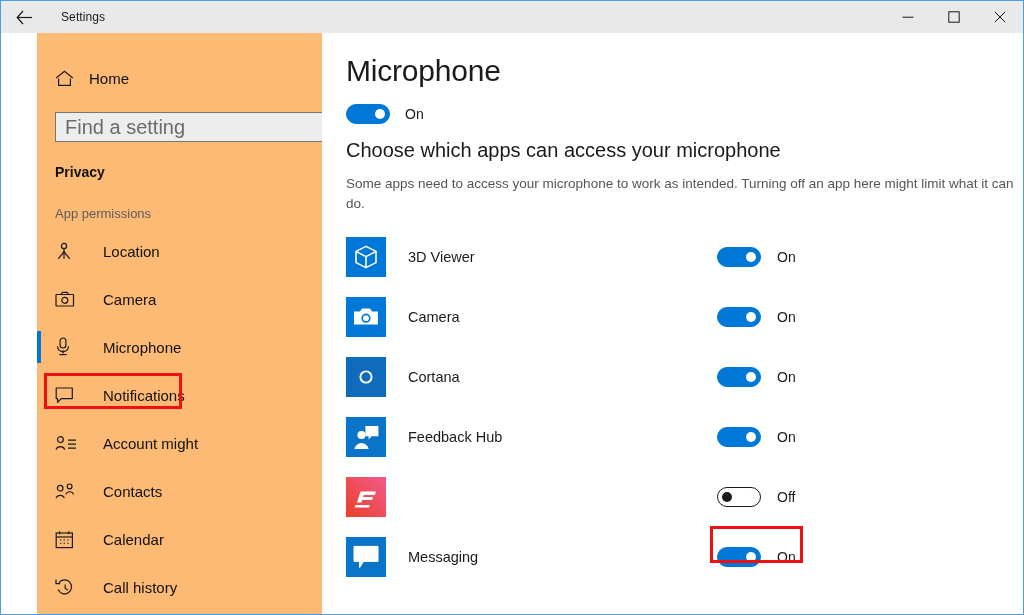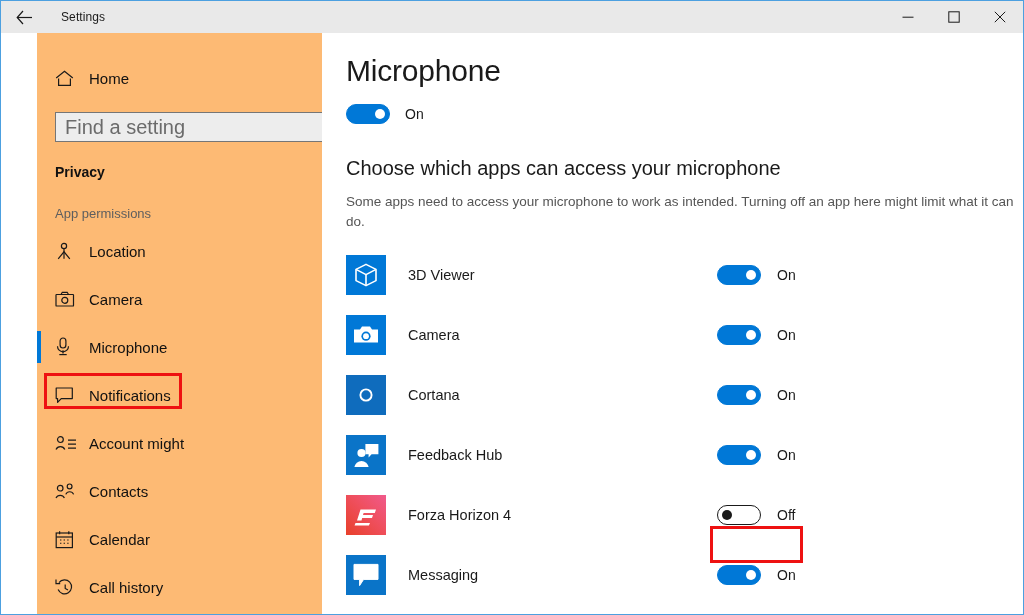--- a/index.html
+++ b/index.html
@@ -93,20 +93,21 @@
     font-size: 13px; color: #5e5e5e;
     margin: 26px 0 0 18px;
   }
 
   .nav-list { margin-top: 6px; }
   .nav-item {
     position: relative;
     height: 48px;
     display: flex; align-items: center;
     padding-left: 18px;
+    gap: 14px;
   }
   .nav-item .sel-bar {
     position: absolute; left: 0; top: 8px;
     width: 4px; height: 32px;
     background: #0078d7;
     display: none;
   }
   .nav-item.selected .sel-bar { display: block; }
   .nav-icon {
     width: 22px; display: flex; align-items: center; justify-content: flex-start;
@@ -165,21 +166,21 @@
   .toggle-row {
     display: flex; align-items: center;
     margin: 16px 0 0 24px;
   }
   .toggle-state {
     font-size: 14px; color: #1a1a1a; margin-left: 15px;
   }
 
   .subhead {
     font-size: 20px; color: #1a1a1a;
-    margin: 33px 0 0 24px; font-weight: normal;
+    margin: 15px 0 0 24px; font-weight: normal;
   }
   .desc {
     font-size: 13.5px; color: #555; line-height: 1.5;
     margin: 12px 0 0 24px;
   }
 
   .app-list { margin-top: 12px; }
   .app-row {
     position: relative;
     height: 60px;
@@ -470,21 +471,20 @@
                 <stop offset="0%" stop-color="#e8402a"></stop>
                 <stop offset="55%" stop-color="#ef4f5e"></stop>
                 <stop offset="100%" stop-color="#f05a8c"></stop>
               </linearGradient>
             </defs>
             <rect width="40" height="40" fill="url(#forzaGrad)"></rect>
             <path d="M11 25.5 L14.5 14.5 H30 L28.8 18 H17.6 L17 20 H27 L26 23 H16.2 L15.5 25.5 Z" fill="#ffffff"></path>
             <path d="M9.5 28 L24 28 L22.9 30.6 L8.6 30.6 Z" fill="#ffffff"></path>
           </svg>
         </div>
-        <div class="app-name">Forza Horizon 4</div>
         <div class="app-toggle-wrap">
           <div class="toggle off">
             <span class="knob"></span>
           </div>
           <span class="app-toggle-state">Off</span>
         </div>
       </div>
 
       <div class="app-row">
         <div class="app-icon" style="background:#0a74c8;">

